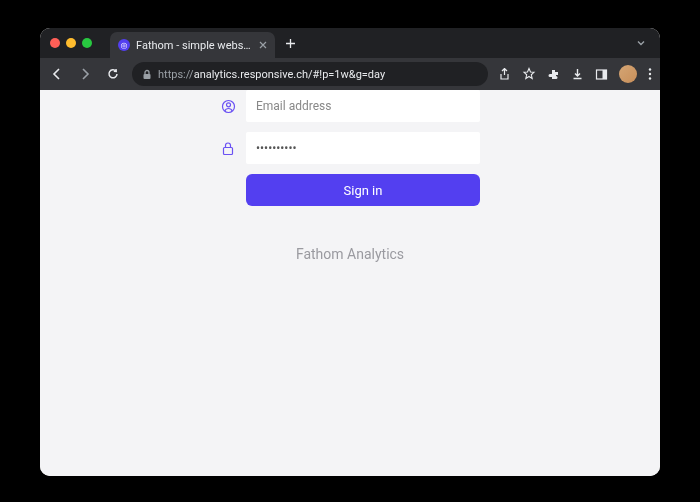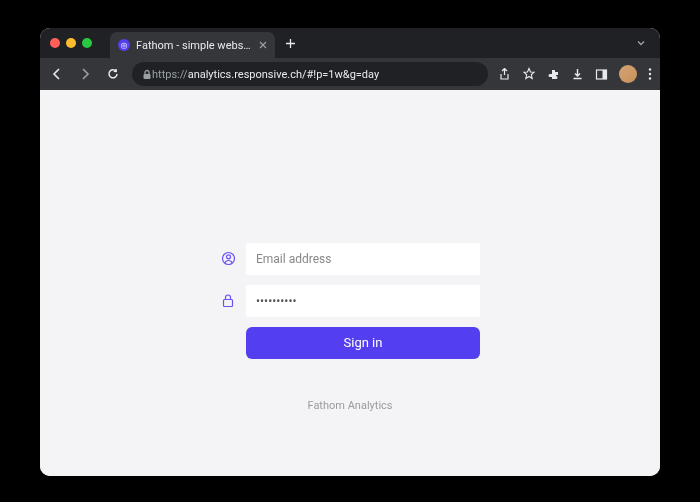--- a/index.html
+++ b/index.html
@@ -114,20 +114,21 @@
     }
     .nav-btn.active { color: #e8eaed; }
     .addressbar {
       flex: 1;
       height: 24px;
       background: #202124;
       border-radius: 12px;
       display: flex;
       align-items: center;
       padding: 0 10px;
+      gap: 6px;
       color: #9aa0a6;
       font-size: 11px;
     }
     .addressbar .lock {
       color: #9aa0a6;
     }
     .addressbar .url {
       color: #e8eaed;
       white-space: nowrap;
       overflow: hidden;
@@ -149,22 +150,20 @@
       height: 18px;
       border-radius: 50%;
       background: linear-gradient(135deg, #d4a574, #c88f5a);
     }
     .content {
       flex: 1;
       background: #f4f4f6;
       display: flex;
       flex-direction: column;
       align-items: center;
-      padding-top: 88px;
-      justify-content: center;
     }
     .form {
       width: 260px;
       display: flex;
       flex-direction: column;
       gap: 10px;
     }
     .field-row {
       display: flex;
       align-items: center;
@@ -196,21 +195,21 @@
       background: #533ff0;
       color: #fff;
       border: none;
       font-size: 13px;
       border-radius: 6px;
       cursor: pointer;
       font-family: inherit;
     }
     .footer-text {
       margin-top: 40px;
-      font-size: 11px;
+      font-size: 14px;
       color: #9a9aa0;
     }
     svg { display: block; }
   </style>
 </head>
 <body>
 
 <div class="browser-window">
 
   <div class="titlebar">

